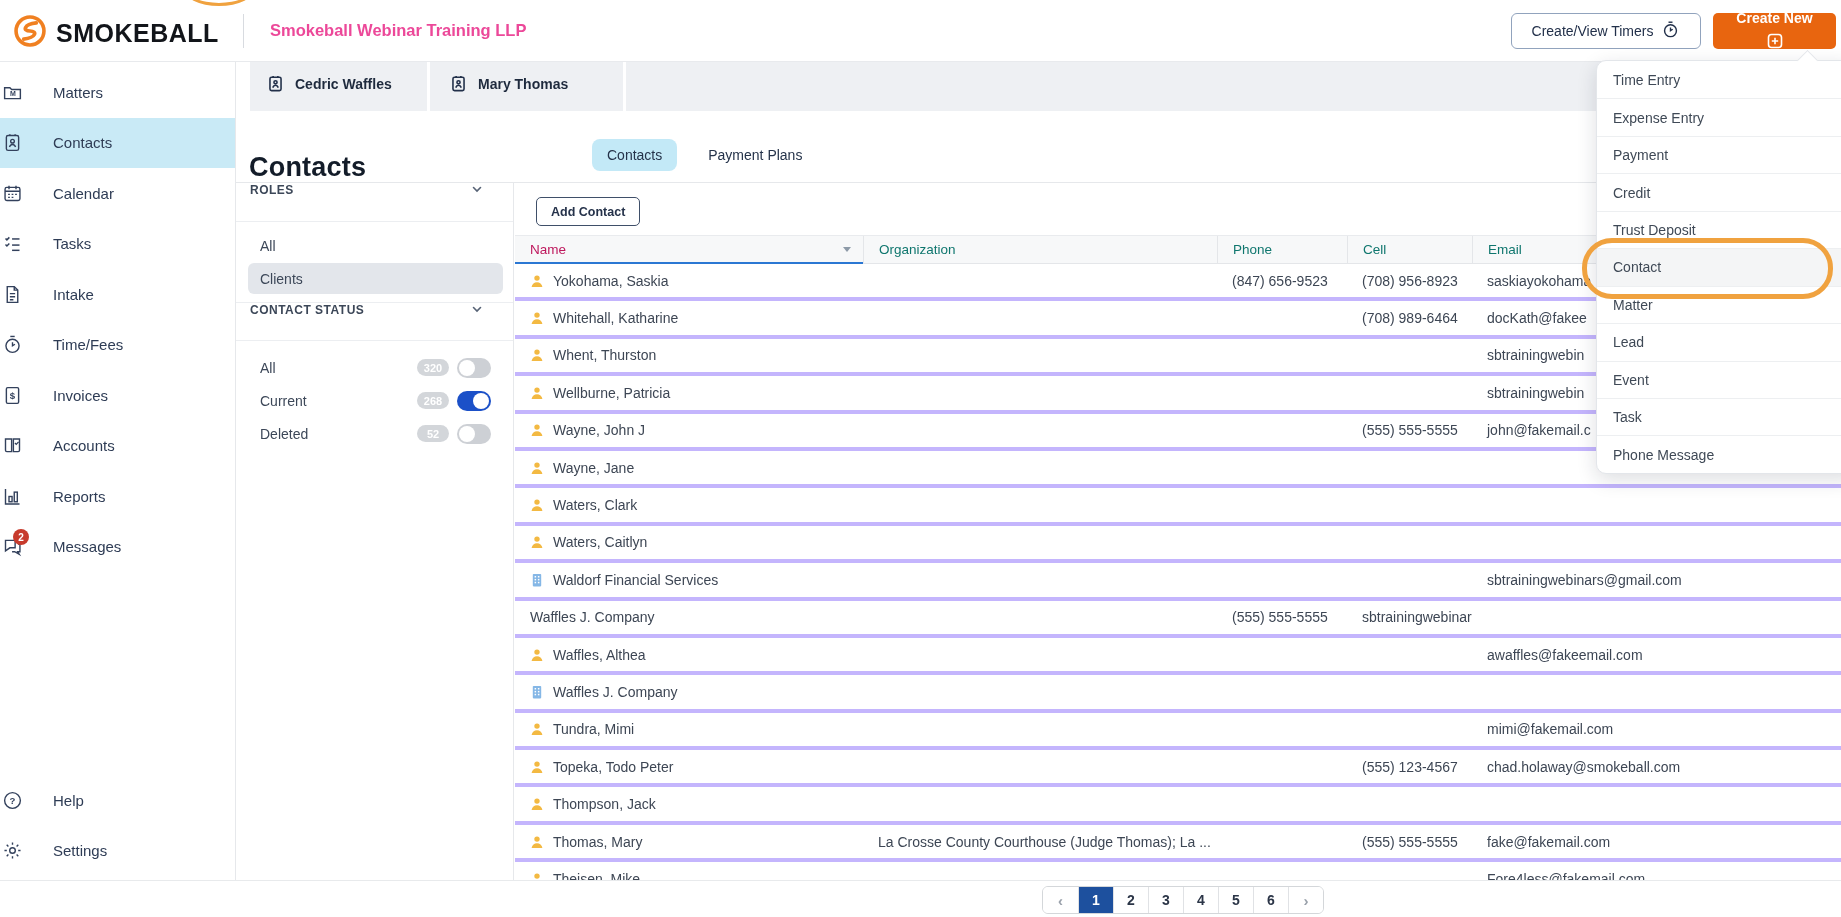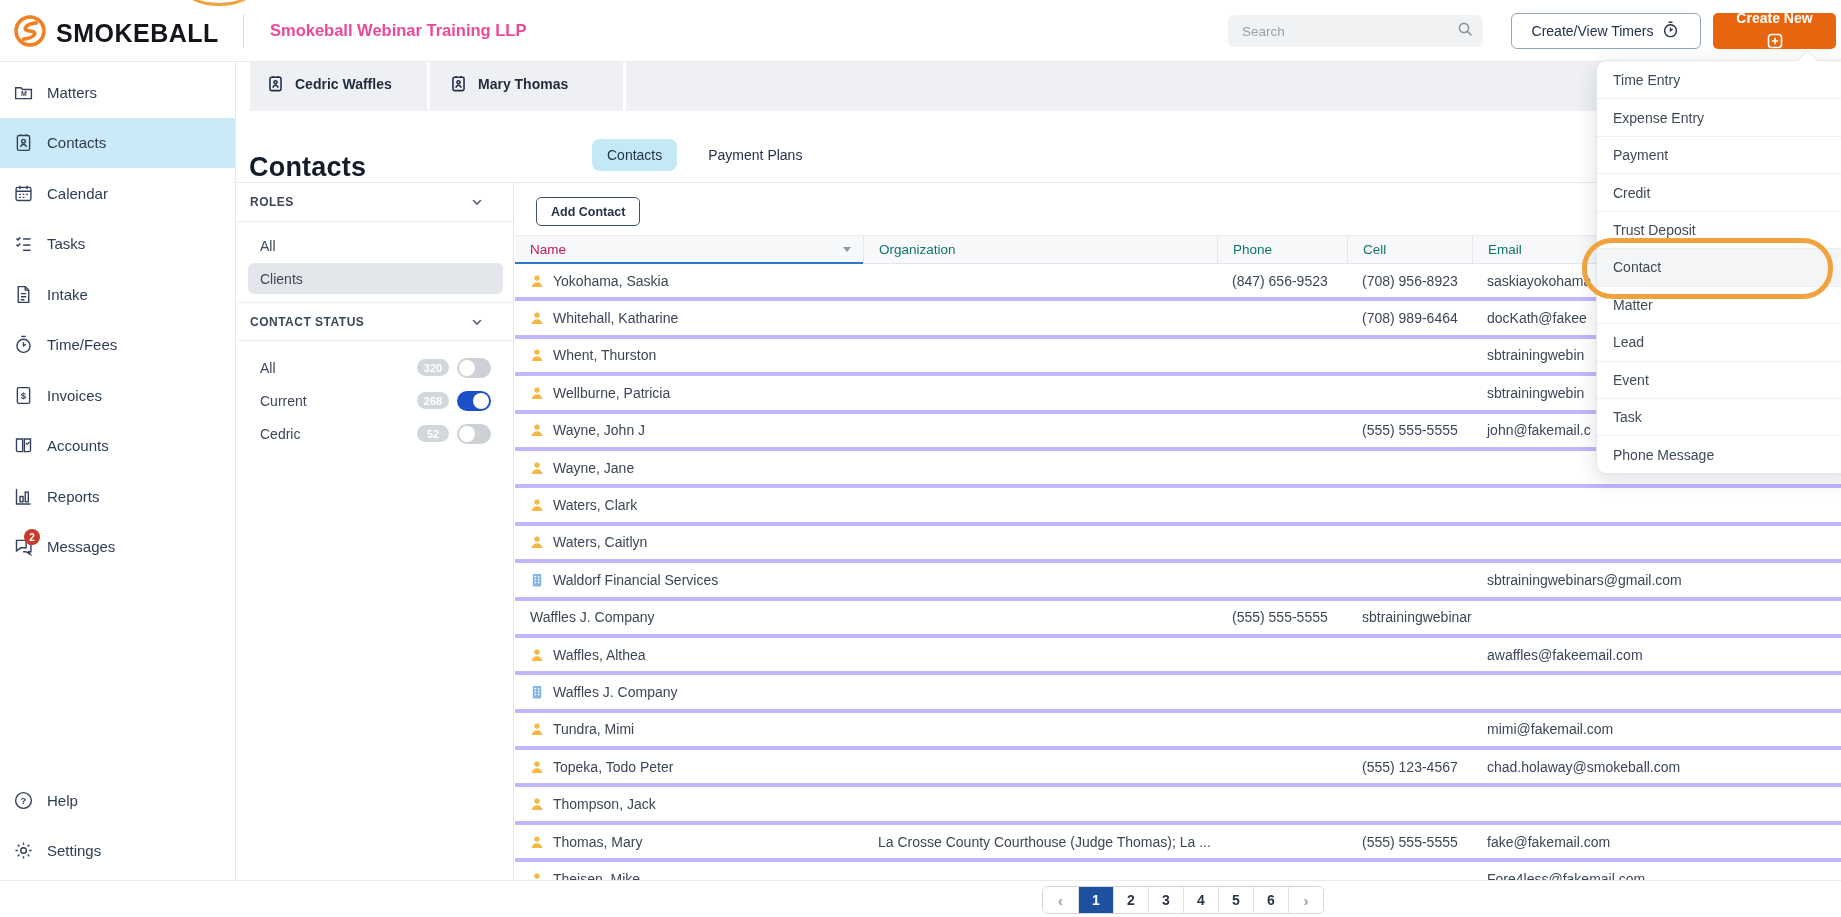--- a/index.html
+++ b/index.html
@@ -15,21 +15,21 @@
   .firm-name { position:absolute; left:270px; top:21px; font-size:16.5px; font-weight:700; color:#ec4899; }
   .search-box { position:absolute; left:1228px; top:15px; width:255px; height:32px; background:#f1f2f4; border-radius:6px; display:flex; align-items:center; padding:0 10px 0 12px; }
   .search-box input { flex:1; border:0; background:transparent; outline:none; font-size:13.5px; color:#3c4553; font-family:"Liberation Sans",sans-serif; }
   .search-box input::placeholder { color:#9aa1ab; }
   .btn-timers { position:absolute; left:1511px; top:13px; width:190px; height:36px; background:#fff; border:1.5px solid #91a3bd; border-radius:6px; display:flex; align-items:center; justify-content:center; gap:8px; font-size:14px; font-weight:500; color:#22304a; cursor:pointer; font-family:"Liberation Sans",sans-serif; }
   .btn-create { position:absolute; left:1713px; top:13px; width:123px; height:36px; background:#e8650f; border:0; border-radius:5px; display:flex; align-items:center; justify-content:center; gap:7px; font-size:14px; font-weight:700; color:#fff; cursor:pointer; font-family:"Liberation Sans",sans-serif;flex-direction:column; }
 
   
   .sidebar { position:absolute; left:0; top:62px; width:236px; height:855px; background:#fff; border-right:1px solid #e6e8eb; z-index:20; }
   .nav { position:absolute; left:0; top:5px; width:100%; }
-  .nav-item { position:relative; height:50.5px; display:flex; align-items:center; padding-left:13px; gap:13px; cursor:pointer; }
+  .nav-item { position:relative; height:50.5px; display:flex; align-items:center; padding-left:2px; gap:30px; cursor:pointer; }
   .nav-item[data-active="true"] { background:#c9eaf6; }
   .nav-label { font-size:15px; font-weight:500; color:#2e3c55; }
   .nav-ic { width:21px; height:21px; color:#33415c; position:relative; flex:0 0 21px; }
   .nav-ic svg { width:21px; height:21px; display:block; }
   .nav-badge { position:absolute; top:-7px; left:11px; min-width:16px; height:16px; background:#c73a2c; color:#fff; font-size:10px; font-weight:700; border-radius:8px; display:flex; align-items:center; justify-content:center; padding:0 4px; }
   .side-footer { position:absolute; left:0; top:713px; width:100%; }
   .collapse-side { position:absolute; left:190px; top:832px; width:22px; height:22px; color:#2e3c55; cursor:pointer; }
   .sidebar-bottom-line { position:absolute; left:0; top:818px; width:236px; height:1px; background:#e8eaec; }
 
   
@@ -45,21 +45,21 @@
   
   .content { position:absolute; left:236px; top:117px; width:1605px; height:763px; background:#fff; }
   .page-title { position:absolute; left:13px; top:17px; font-size:27px; font-weight:800; color:#131c29; letter-spacing:0.2px; }
   .page-tabs { position:absolute; left:356px; top:22px; display:flex; align-items:center; gap:16px; }
   .ptab { font-size:14px; color:#25334a; font-weight:500; padding:8px 15px; border-radius:8px; cursor:pointer; }
   .ptab[data-active="true"] { background:#c3e9f7; font-weight:500; }
   .head-rule { position:absolute; left:0; top:65px; width:1605px; height:1px; background:#e6e8eb; }
 
   
   .filters { position:absolute; left:0; top:66px; width:278px; height:697px; border-right:1px solid #e6e8eb; }
-  .f-header { height:39px; display:flex; align-items:center; justify-content:space-between; padding:0 30px 0 14px; border-bottom:1px solid #eceef1; cursor:pointer; }
+  .f-header { height:39px; display:flex; justify-content:space-between; padding:0 30px 0 14px; border-bottom:1px solid #eceef1; cursor:pointer; }
   .f-header .f-title { font-size:12px; font-weight:700; letter-spacing:0.5px; color:#3c4758; }
   .chev { width:12px; height:12px; color:#566275; }
   .chev svg { width:12px; height:12px; display:block; }
   .f-option { height:31px; margin:2px 10px 2px 12px; display:flex; align-items:center; padding-left:12px; border-radius:6px; font-size:14px; color:#3c4758; cursor:pointer; }
   .f-option[data-selected="true"] { background:#e3e6eb; }
   .roles-list { padding-top:6px; padding-bottom:6px; }
   .status-list { padding-top:10px; }
   .status-row { height:33px; display:flex; align-items:center; padding:0 22px 0 24px; }
   .opt-label { flex:1; font-size:14px; color:#3c4758; }
   .count-badge { min-width:32px; height:17px; background:#d3d6da; border-radius:9px; color:#fff; font-size:11px; font-weight:700; display:flex; align-items:center; justify-content:center; margin-right:8px; padding:0 6px; }
@@ -114,29 +114,20 @@
         <svg width="36" height="36" viewBox="0 0 40 40" fill="none">
           <circle cx="20" cy="20" r="15.5" stroke="#f08021" stroke-width="4"></circle>
           <path d="M27 11 C13 12.5 11.5 20 20 20 C28.5 20 27 27.5 13 29" stroke="#f08021" stroke-width="4" stroke-linecap="round"></path>
         </svg>
       </span>
       <span class="brand-name">SMOKEBALL</span>
     </div>
     <div class="top-divider"></div>
     <div class="firm-name">Smokeball Webinar Training LLP</div>
 
-    <div class="search-box">
-      <input type="text" placeholder="Search" style="">
-      <span>
-        <svg width="16" height="16" viewBox="0 0 16 16" fill="none">
-            <circle cx="7" cy="7" r="4.6" stroke="#8b929c" stroke-width="1.6"></circle>
-            <path d="M10.4 10.4 L14 14" stroke="#8b929c" stroke-width="1.6" stroke-linecap="round"></path>
-          </svg>
-      </span>
-    </div>
 
     <button class="btn-timers">
       <span>Create/View Timers</span>
       <span>
         <svg width="19" height="19" viewBox="0 0 24 24" fill="none" stroke="#22304a" stroke-width="1.8">
             <circle cx="12" cy="13.5" r="7.5"></circle>
             <path d="M12 9.5v4l2.8-1.8"></path>
             <path d="M9.5 2.8h5"></path>
           </svg>
       </span>
@@ -365,21 +356,21 @@
             </span>
         </div>
           <div class="status-row">
           <span class="opt-label">Current</span>
           <span class="count-badge">268</span>
           <span class="toggle" data-on="true">
               <span class="knob"></span>
             </span>
         </div>
           <div class="status-row">
-          <span class="opt-label">Cedric</span>
+          <span class="opt-label">Deleted</span>
           <span class="count-badge">52</span>
           <span class="toggle" data-on="false">
               <span class="knob"></span>
             </span>
         </div>
         </div>
 
     </section>
 
     <section class="table-area">

